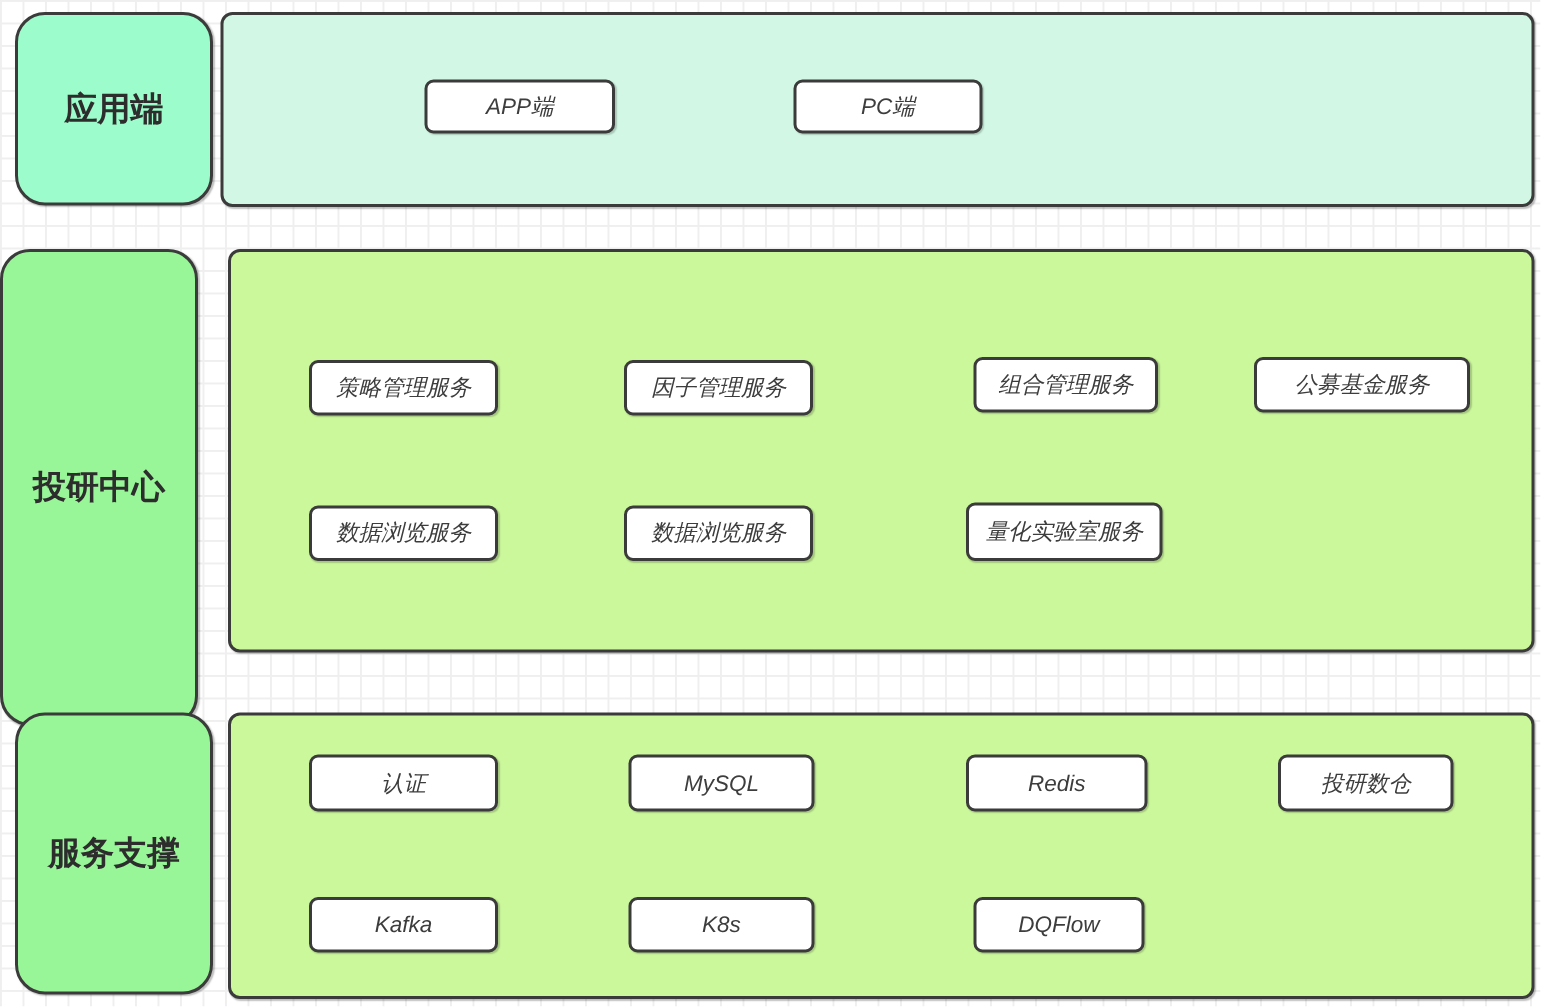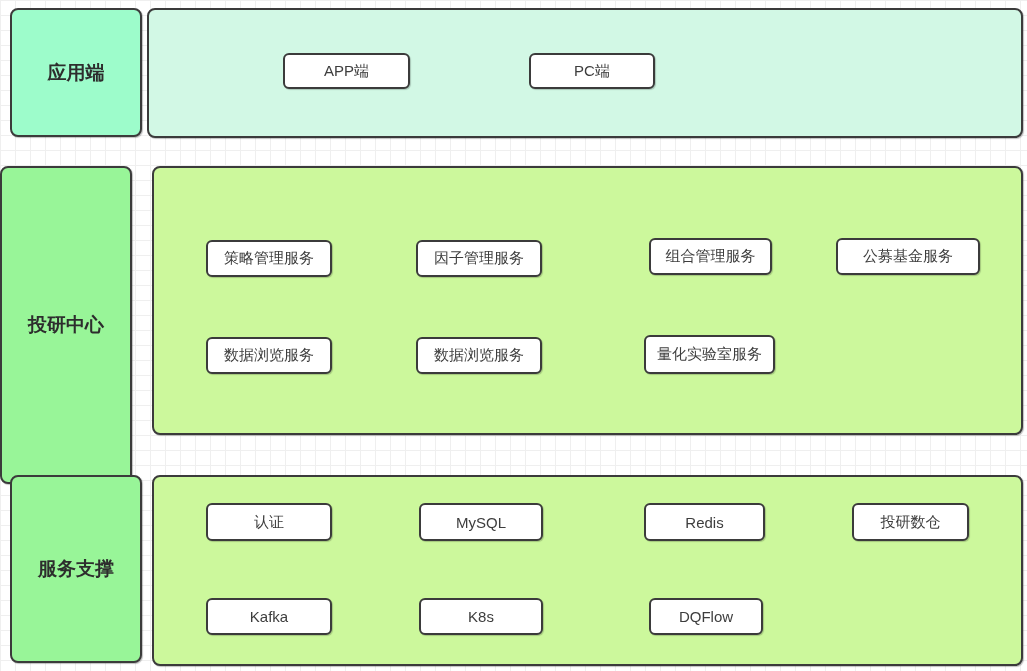--- a/index.html
+++ b/index.html
@@ -16,26 +16,26 @@
     height: 671px;
     background-color: #ffffff;
     background-image:
       linear-gradient(#efefef 1px, transparent 1px),
       linear-gradient(90deg, #efefef 1px, transparent 1px);
     background-size: 15px 15px;
   }
   .band-label {
     position: absolute;
     border: 2px solid #3b3b3b;
-    border-radius: 8px;
+    border-radius: 20px;
     box-sizing: border-box;
     display: flex;
     align-items: center;
     justify-content: center;
-    font-size: 19px;
+    font-size: 22px;
     font-weight: 700;
     color: #2d2d2d;
     box-shadow: 1px 1px 1px rgba(0,0,0,0.25);
   }
   .band-container {
     position: absolute;
     border: 2px solid #3b3b3b;
     border-radius: 8px;
     box-sizing: border-box;
     box-shadow: 1px 1px 1px rgba(0,0,0,0.25);
@@ -50,20 +50,21 @@
     border: 2px solid #3b3b3b;
     border-radius: 6px;
     box-sizing: border-box;
     display: flex;
     align-items: center;
     justify-content: center;
     font-size: 15px;
     color: #3d3d3d;
     box-shadow: 1px 1px 1px rgba(0,0,0,0.2);
     white-space: nowrap;
+    font-style: italic;
   }
 </style>
 </head>
 <body>
 
 <div class="canvas">
 
   <div class="band-label fill-mint" style="left:10px;top:8px;width:132px;height:129px">应用端</div>
   <div class="band-container fill-mint-light" style="left:147px;top:8px;width:876px;height:130px"></div>
   <div class="node" style="left:283px;top:53px;width:127px;height:36px">APP端</div>

